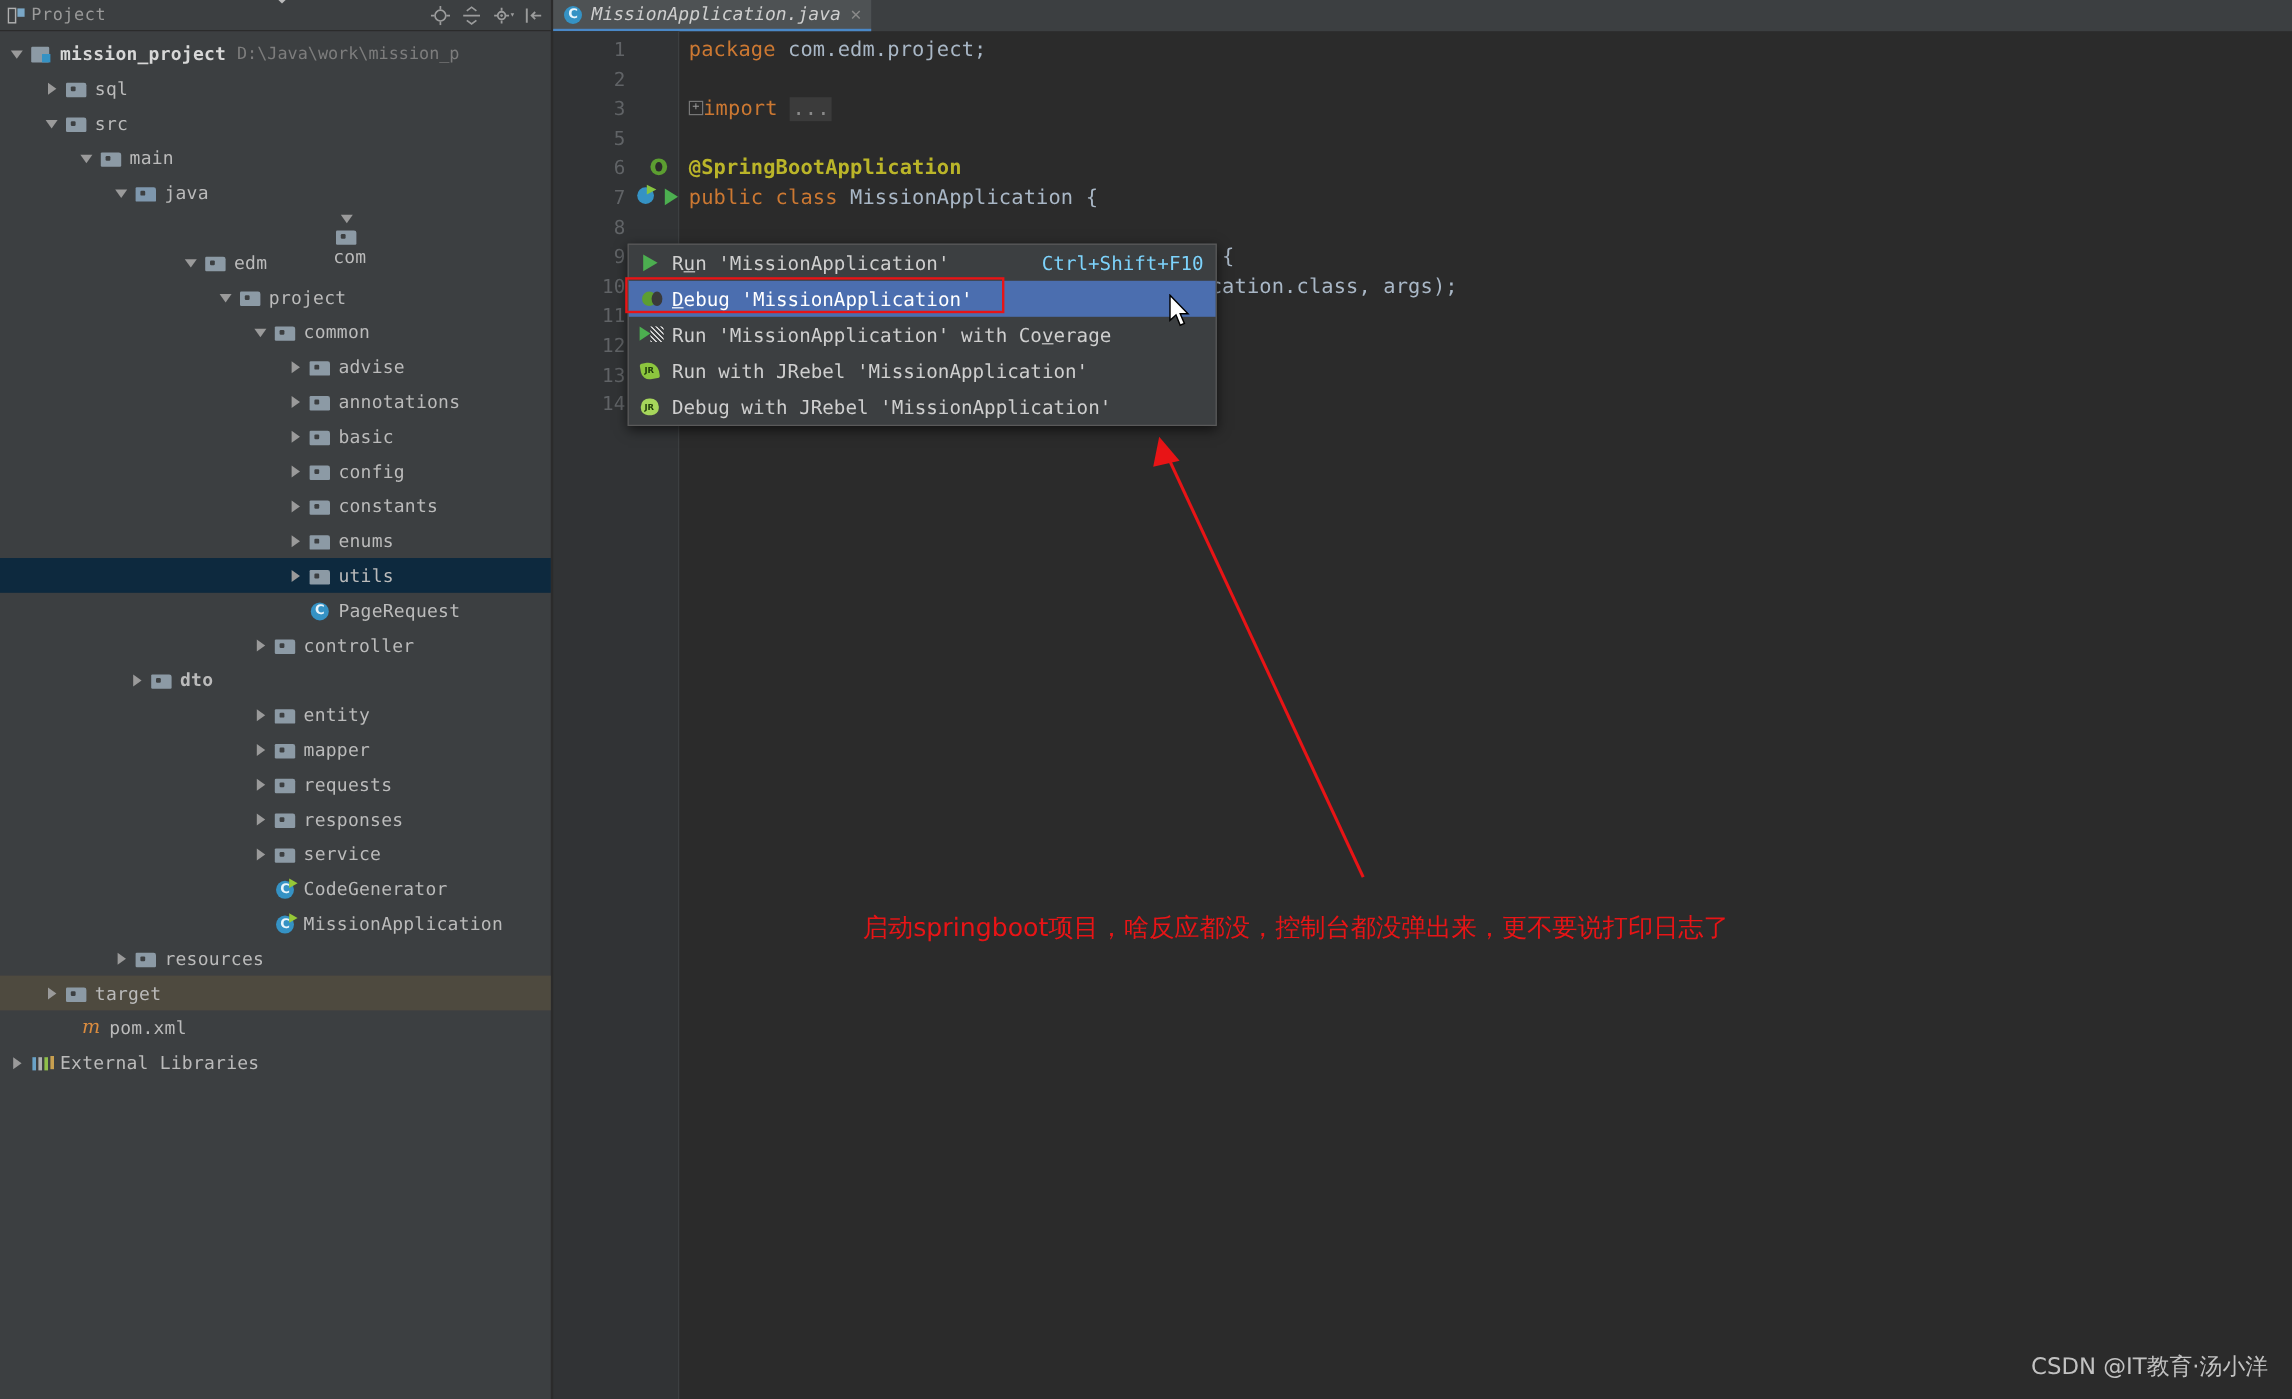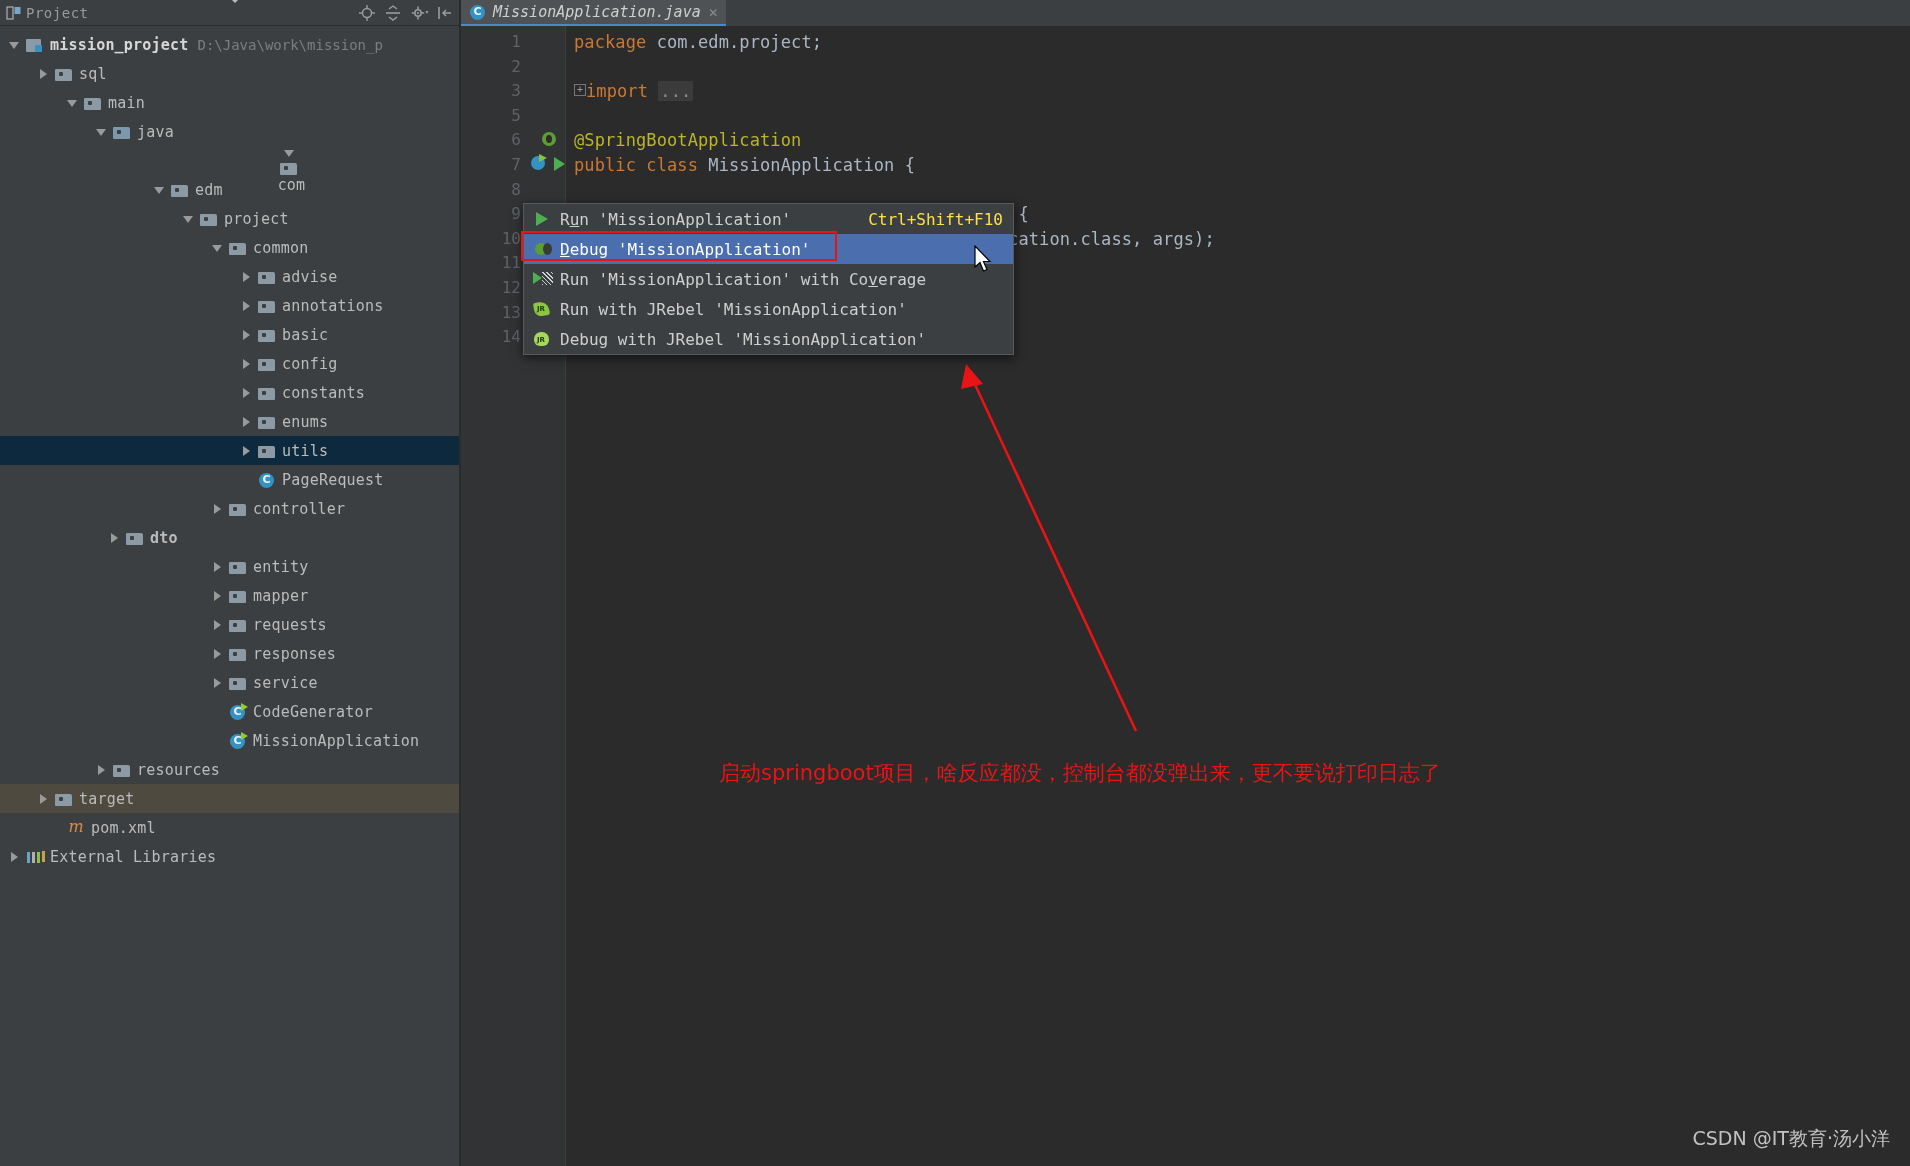--- a/index.html
+++ b/index.html
@@ -135,21 +135,21 @@
     content: ""; position: absolute; left: 5px; top: 3px; width: 0; height: 0;
     border-left: 11px solid #4caf50; border-top: 7px solid transparent; border-bottom: 7px solid transparent;
   }
 
   .code-layer { position: absolute; left: 105px; top: 26px; right: 0; bottom: 0; }
   .code-line {
     position: absolute; left: 0; white-space: pre; font-family: "DejaVu Sans Mono", monospace;
     font-size: 17px; color: #a9b7c6; letter-spacing: .1px;
   }
   .kw { color: #cc7832; }
-  .ann { color: #bbb529; }
+  .ann { color: #bbb529; font-weight: bold; }
   .fold-box {
     display: inline-block; width: 12px; height: 12px; border: 1px solid #777; color: #999;
     font-size: 10px; line-height: 10px; text-align: center; vertical-align: middle; position: relative; top: -2px;
   }
   .imports-chip { background: #3b3b3b; padding: 0 2px; color: #8a8a8a; }
 
   
   .ctx-menu {
     position: absolute; left: 523px; top: 203px; width: 491px;
     background: #3c3f41; border: 1px solid #5a5a5a; box-shadow: 0 3px 10px rgba(0,0,0,.6); z-index: 40;
@@ -188,21 +188,21 @@
   }
   .ic-jrebel-dbg::before {
     content: ""; position: absolute; left: 2px; top: 2px; width: 15px; height: 14px;
     background: #a6d65b; border-radius: 7px 7px 6px 6px;
   }
   .ic-jrebel-dbg::after {
     content: "JR"; position: absolute; left: 5px; top: 6px; font-size: 7px; color: #1e3a0a;
     font-family: "DejaVu Sans", sans-serif; font-weight: bold;
   }
   .ctx-label .u { text-decoration: underline; }
-  .ctx-shortcut { margin-left: auto; padding-left: 36px; color: #fde047; font-size: 16px; }
+  .ctx-shortcut { margin-left: auto; padding-left: 36px; color: #7dd3fc; font-size: 16px; }
   .ctx-highlight-box {
     position: absolute; left: 521px; top: 231px; width: 316px; height: 30px;
     border: 2px solid #e81416; z-index: 60; pointer-events: none;
   }
 
   
   .cursor { position: absolute; left: 973px; top: 245px; width: 22px; height: 30px; z-index: 70; }
 
   
   .annot-svg { position: absolute; left: 0; top: 0; width: 1910px; height: 1166px; z-index: 30; pointer-events: none; }
@@ -273,20 +273,25 @@
           <span class="arrow open"></span>
           <span class="ico mod"></span>
           <span class="tree-label bold">mission_project</span>
           <span class="tree-path">D:\Java\work\mission_p</span>
         </div>
         <div class="tree-row" style="padding-left: 37px;">
           <span class="arrow closed"></span>
           <span class="ico folder"></span>
           <span class="tree-label">sql</span>
         </div>
+        <div class="tree-row" style="padding-left: 37px;">
+          <span class="arrow open"></span>
+          <span class="ico folder"></span>
+          <span class="tree-label">src</span>
+        </div>
         <div class="tree-row" style="padding-left: 66px;">
           <span class="arrow open"></span>
           <span class="ico folder"></span>
           <span class="tree-label">main</span>
         </div>
         <div class="tree-row" style="padding-left: 95px;">
           <span class="arrow open"></span>
           <span class="ico folder folder-src"></span>
           <span class="tree-label">java</span>
         </div>

